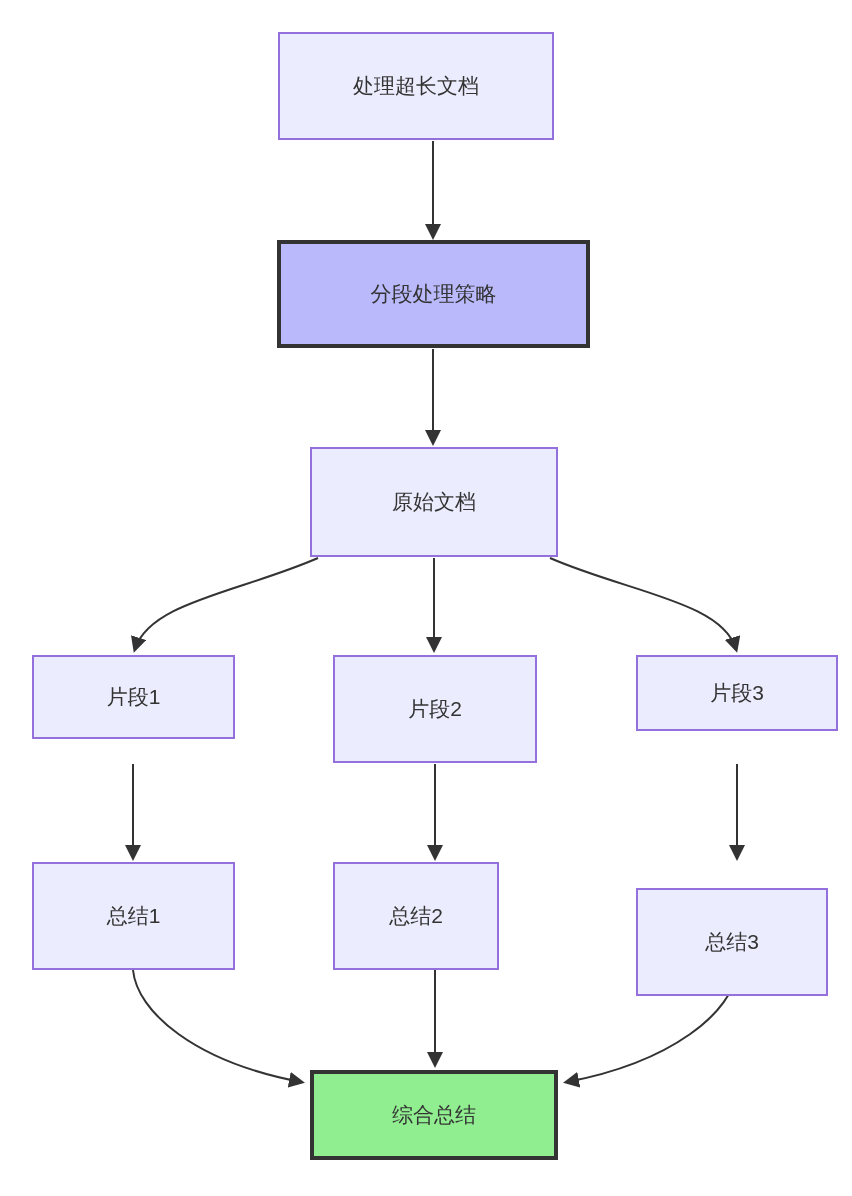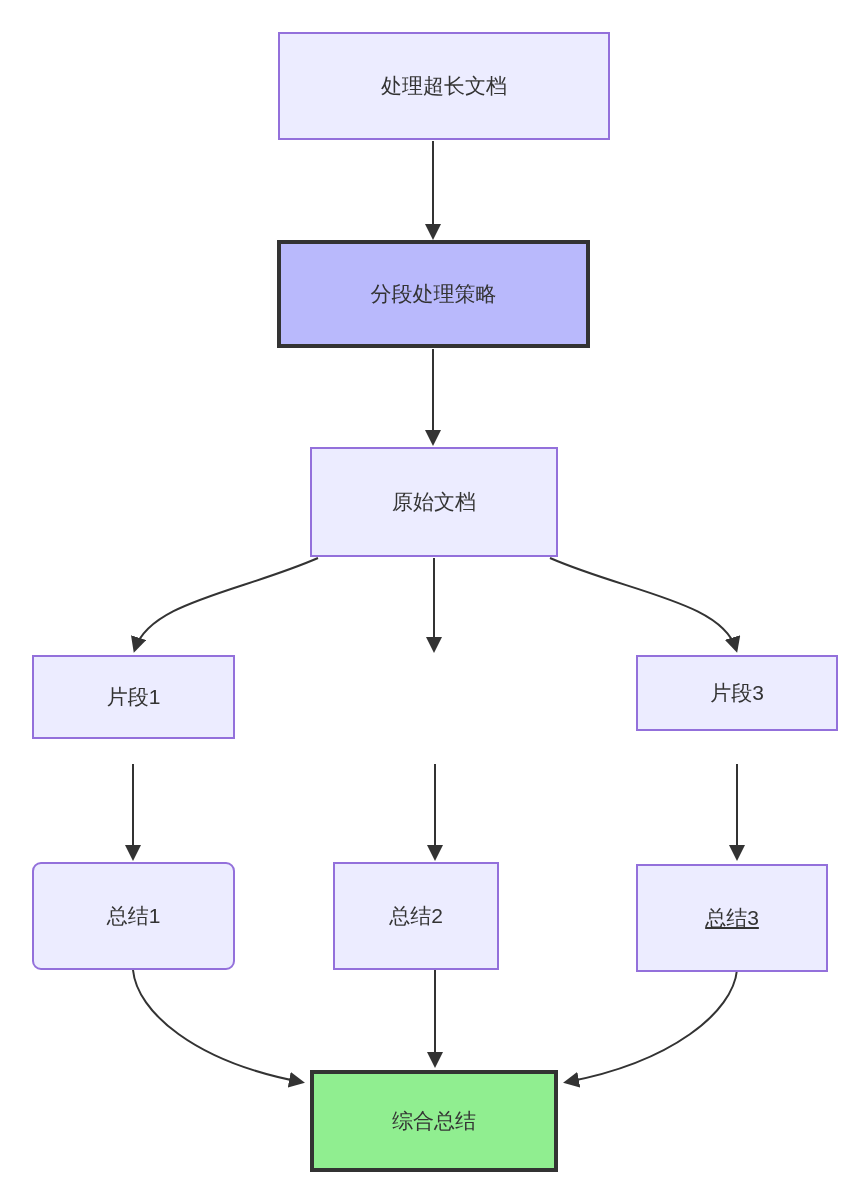--- a/index.html
+++ b/index.html
@@ -42,30 +42,30 @@
   .node .lbl { line-height: 1.3; }
   .node.accent {
     background: #B9B9FC;
     border: 4px solid #333333;
   }
   .node.green {
     background: #90EE90;
     border: 4px solid #333333;
   }
   
-  #n-a { left: 278px; top: 32px;   width: 332px; height: 108px; }
+  #n-a { left: 278px; top: 32px;   width: 276px; height: 108px; }
   #n-b { left: 277px; top: 240px;  width: 313px; height: 108px; }
   #n-c { left: 310px; top: 447px;  width: 248px; height: 110px; }
   #n-d { left: 32px;  top: 655px;  width: 203px; height: 84px; }
   #n-e { left: 333px; top: 655px;  width: 204px; height: 108px; }
   #n-f { left: 636px; top: 655px;  width: 202px; height: 76px; }
-  #n-g { left: 32px;  top: 862px;  width: 203px; height: 108px; border-radius: 9px; }
+  #n-g { left: 32px;  top: 862px;  width: 203px; height: 108px; }
   #n-h { left: 333px; top: 862px;  width: 166px; height: 108px; }
-  #n-i { left: 636px; top: 864px;  width: 192px; height: 108px; text-decoration: underline; }
-  #n-j { left: 310px; top: 1070px; width: 248px; height: 102px; }
+  #n-i { left: 636px; top: 888px;  width: 192px; height: 108px; }
+  #n-j { left: 310px; top: 1070px; width: 248px; height: 90px; }
 </style>
 </head>
 <body>
 
 <div class="canvas">
 
   <svg class="edge-layer" width="852" height="1196" viewBox="0 0 852 1196" xmlns="http://www.w3.org/2000/svg">
     <defs>
       <marker id="ah" markerUnits="userSpaceOnUse" markerWidth="16" markerHeight="16" viewBox="0 0 12 12" refX="9" refY="6" orient="auto">
         <path d="M0 0 L12 6 L0 12 Z" fill="#333333"></path>
@@ -89,20 +89,23 @@
   </div>
   <div class="node light" id="n-c">
     <span class="lbl">原始文档</span>
   </div>
   <div class="node accent" id="n-b">
     <span class="lbl">分段处理策略</span>
   </div>
   <div class="node light" id="n-d">
     <span class="lbl">片段1</span>
   </div>
+  <div class="node light" id="n-e">
+    <span class="lbl">片段2</span>
+  </div>
   <div class="node light" id="n-f">
     <span class="lbl">片段3</span>
   </div>
   <div class="node light" id="n-g">
     <span class="lbl">总结1</span>
   </div>
   <div class="node light" id="n-h">
     <span class="lbl">总结2</span>
   </div>
   <div class="node light" id="n-i">

